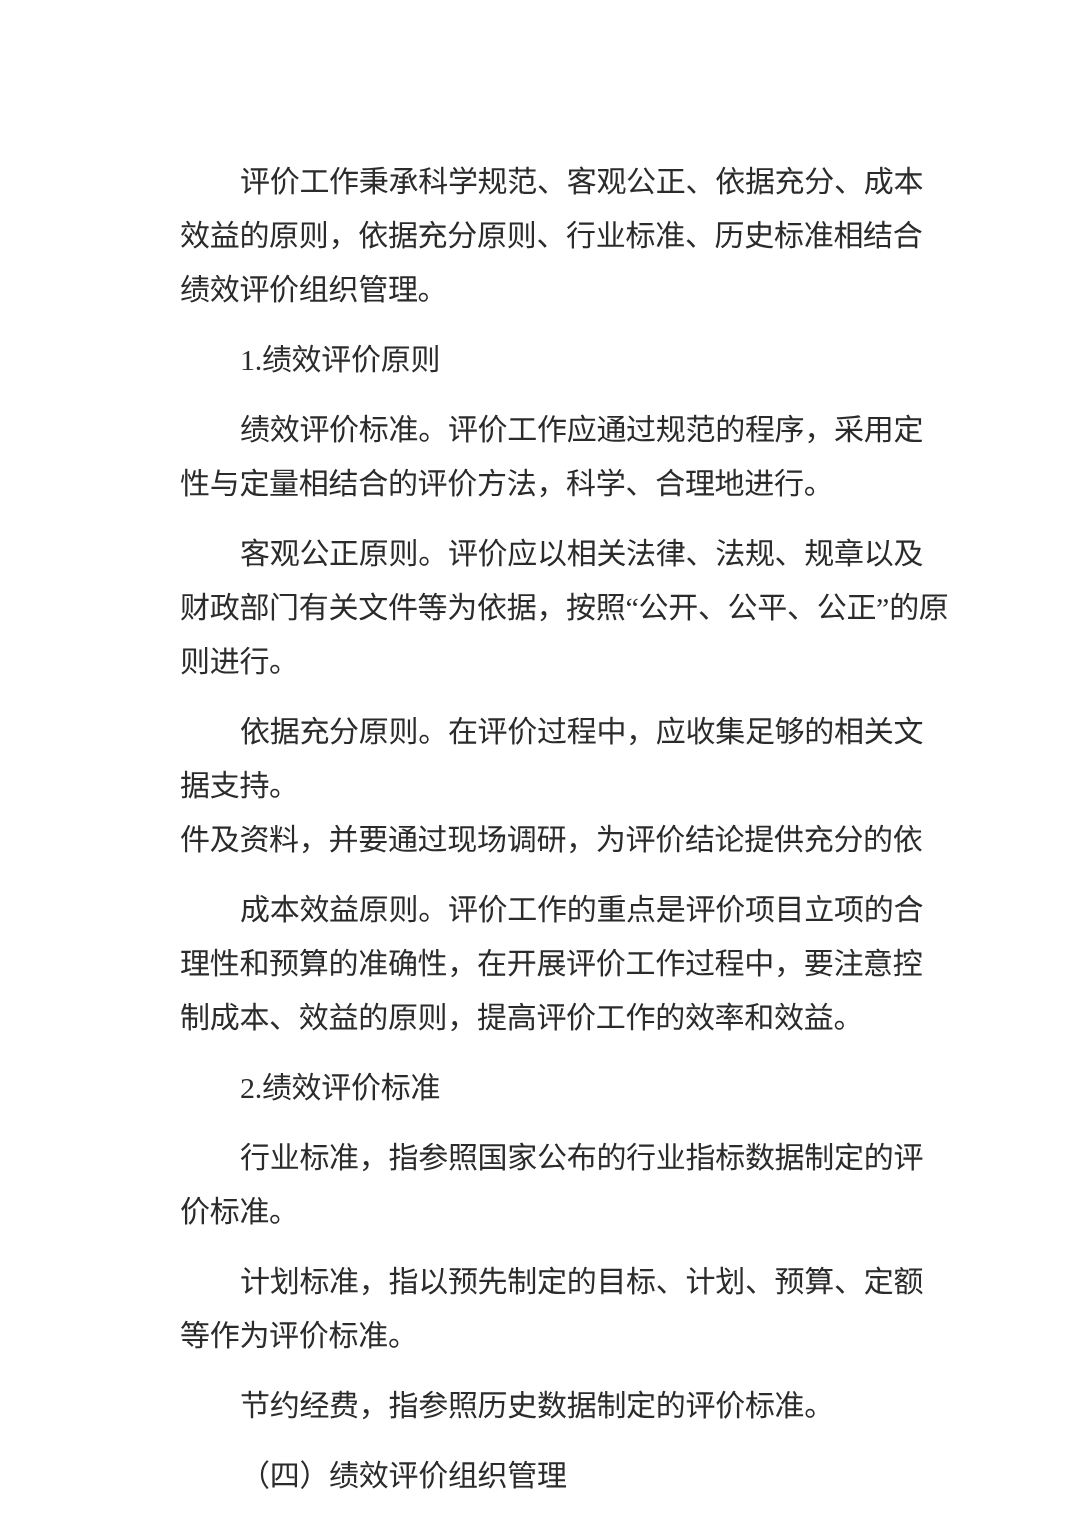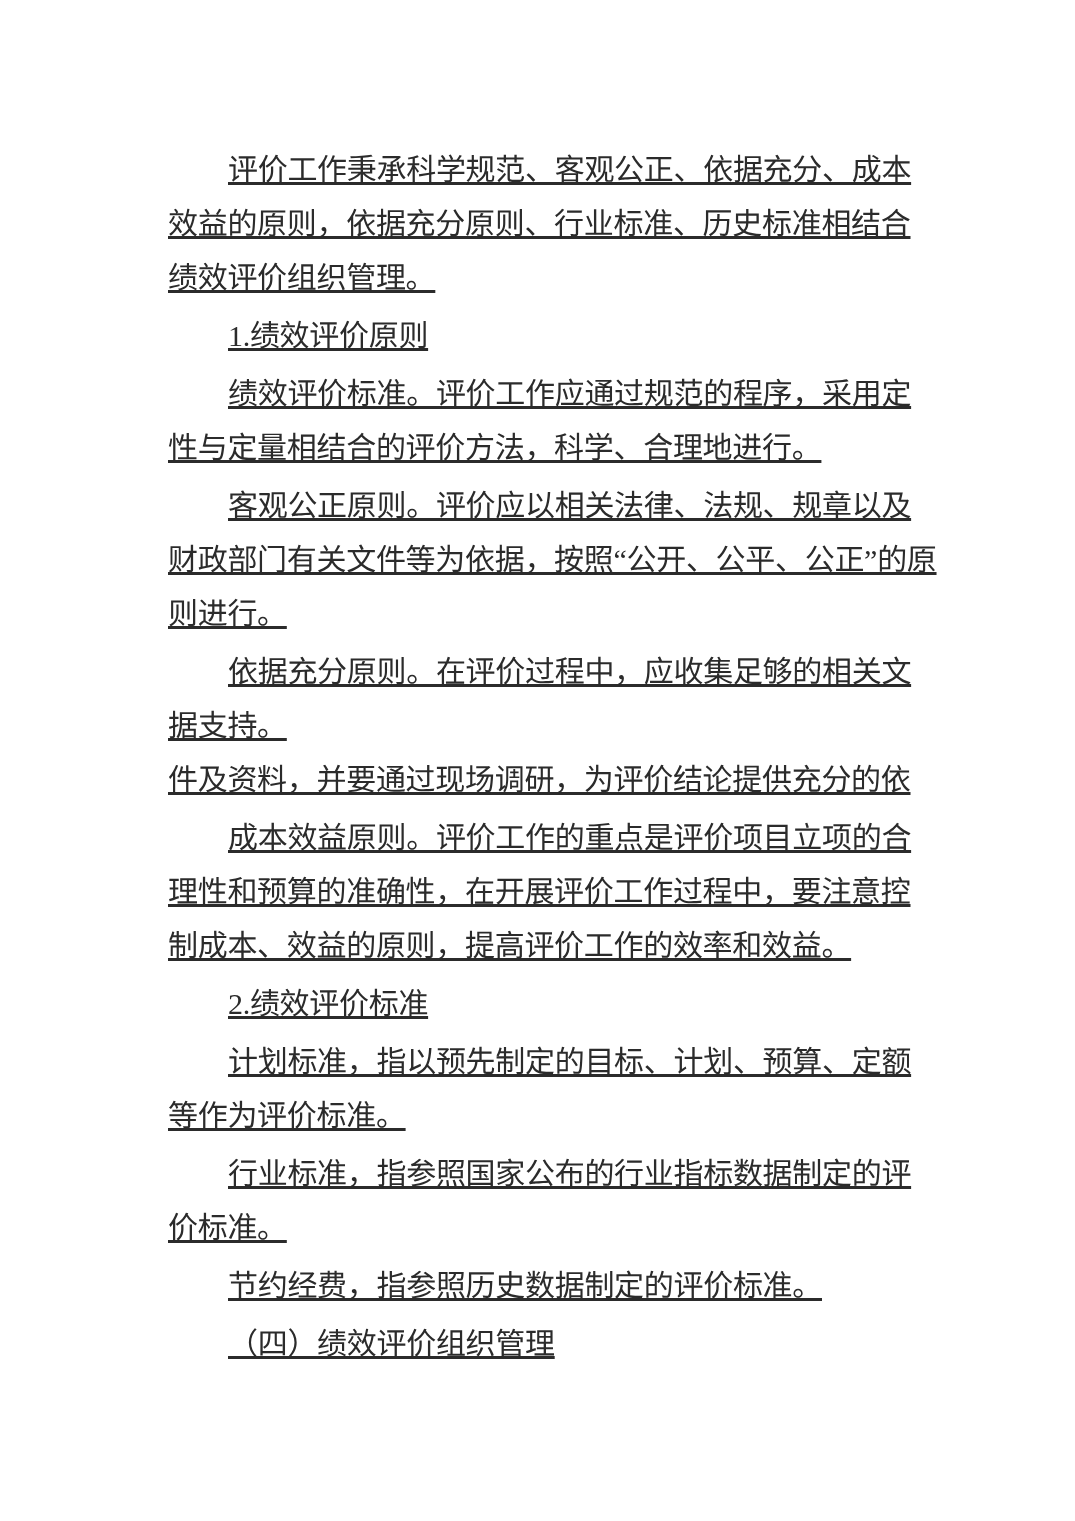--- a/index.html
+++ b/index.html
@@ -19,23 +19,22 @@
     position: absolute;
     left: 164px;
     top: 139px;
     width: 770px;
     color: #2b2b2b;
     font-size: 30px;
     line-height: 54px;
     letter-spacing: -0.3px;
   }
   .para {
-    margin: 4px;
+    margin: 16px;
     padding: 0;
-    text-decoration: underline;
   }
   .line {
     white-space: nowrap;
     height: 54px;
   }
   .line.indent {
     padding-left: 60px; 
   }
 </style>
 </head>
@@ -67,26 +66,26 @@
       </div>
       <div class="para">
         <div class="line indent">成本效益原则。评价工作的重点是评价项目立项的合</div>
         <div class="line">理性和预算的准确性，在开展评价工作过程中，要注意控</div>
         <div class="line">制成本、效益的原则，提高评价工作的效率和效益。</div>
       </div>
       <div class="para">
         <div class="line indent">2.绩效评价标准</div>
       </div>
       <div class="para">
+        <div class="line indent">行业标准，指参照国家公布的行业指标数据制定的评</div>
+        <div class="line">价标准。</div>
+      </div>
+      <div class="para">
         <div class="line indent">计划标准，指以预先制定的目标、计划、预算、定额</div>
         <div class="line">等作为评价标准。</div>
-      </div>
-      <div class="para">
-        <div class="line indent">行业标准，指参照国家公布的行业指标数据制定的评</div>
-        <div class="line">价标准。</div>
       </div>
       <div class="para">
         <div class="line indent">节约经费，指参照历史数据制定的评价标准。</div>
       </div>
       <div class="para">
         <div class="line indent">（四）绩效评价组织管理</div>
       </div>
     </div>
 </div>
 

